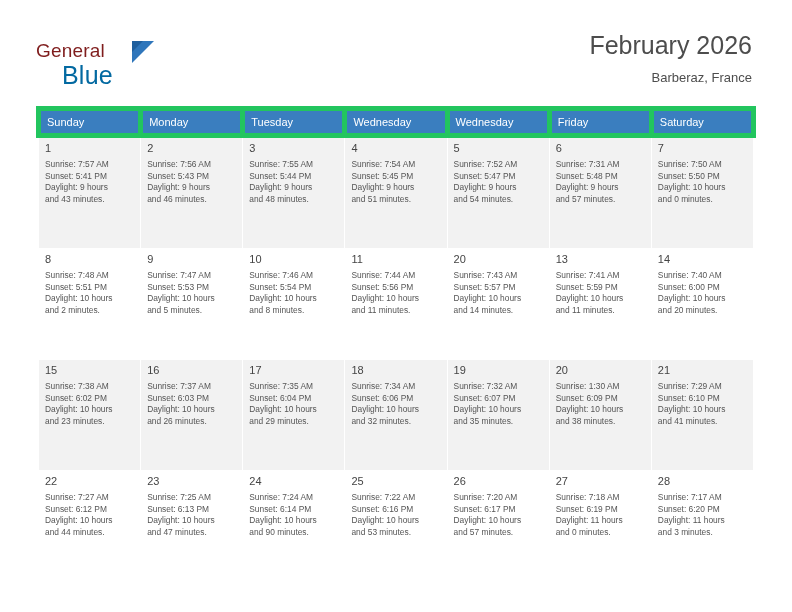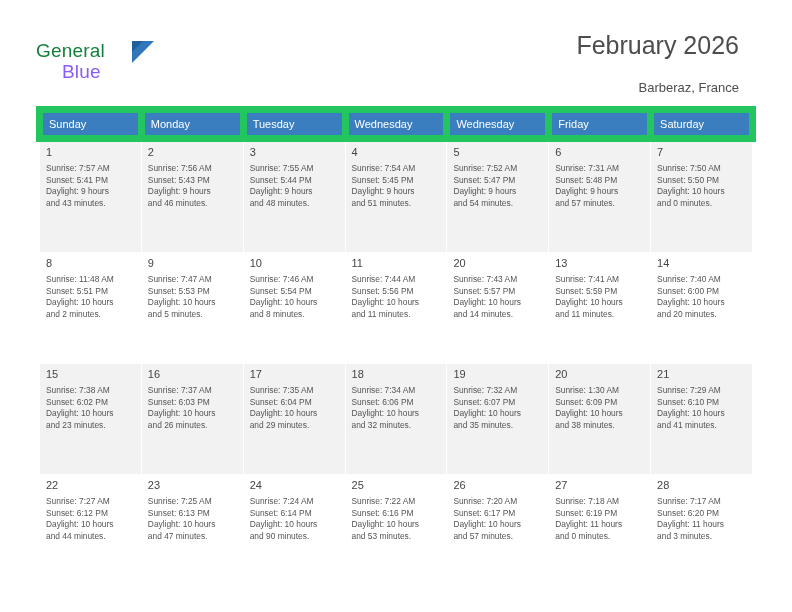--- a/index.html
+++ b/index.html
@@ -29,27 +29,27 @@
   }
   .logo {
     position: absolute;
     left: 0;
     top: 10px;
     width: 140px;
     height: 50px;
   }
   .logo-general {
     font-size: 19px;
-    color: #15803d;
+    color: #7f1d1d;
     letter-spacing: 0.2px;
     font-family: "Liberation Sans", sans-serif;
   }
   .logo-blue {
-    font-size: 19px;
-    color: #8b5cf6;
+    font-size: 25px;
+    color: #0369a1;
     letter-spacing: 0.2px;
     display: block;
     margin-top: -1px;
     margin-left: 26px;
   }
   .logo-mark {
     position: absolute;
     left: 96px;
     top: 1px;
     width: 0;
@@ -61,51 +61,51 @@
     position: absolute;
     left: 96px;
     top: 1px;
     width: 0;
     height: 0;
     border-left: 11px solid #1f5f9e;
     border-bottom: 11px solid transparent;
   }
   .title-block {
     position: absolute;
-    right: 17px;
+    right: 4px;
     top: 0;
     text-align: right;
   }
   .month-title {
     font-size: 25px;
     color: #4d4d4d;
     font-weight: normal;
     line-height: 30px;
     margin: 0;
   }
   .location {
     font-size: 13px;
     color: #4d4d4d;
-    margin-top: 20px;
+    margin-top: 10px;
   }
   
   .calendar {
     border-collapse: collapse;
     width: 720px;
     table-layout: fixed;
     margin-top: 14px;
   }
   .calendar th {
     background: #3a7ebf;
     color: #ffffff;
     font-size: 11px;
     font-weight: normal;
     text-align: left;
     padding: 5px 6px;
-    border: 7px solid #22c55e;
+    border: 5px solid #22c55e;
   }
   .calendar td {
     vertical-align: top;
     border: 1px solid #ffffff;
     height: 100px;
     padding: 4px 6px 6px 6px;
     background: #ffffff;
   }
   .calendar tr.alt td {
     background: #f2f2f2;
@@ -219,21 +219,21 @@
             <div>Daylight: 10 hours</div>
             <div>and 0 minutes.</div>
           </div>
         </td>
       </tr>
 
       <tr>
         <td>
           <div class="daynum">8</div>
           <div class="detail">
-            <div>Sunrise: 11:48 AM</div>
+            <div>Sunrise: 7:48 AM</div>
             <div>Sunset: 5:51 PM</div>
             <div>Daylight: 10 hours</div>
             <div>and 2 minutes.</div>
           </div>
         </td>
         <td>
           <div class="daynum">9</div>
           <div class="detail">
             <div>Sunrise: 7:47 AM</div>
             <div>Sunset: 5:53 PM</div>

